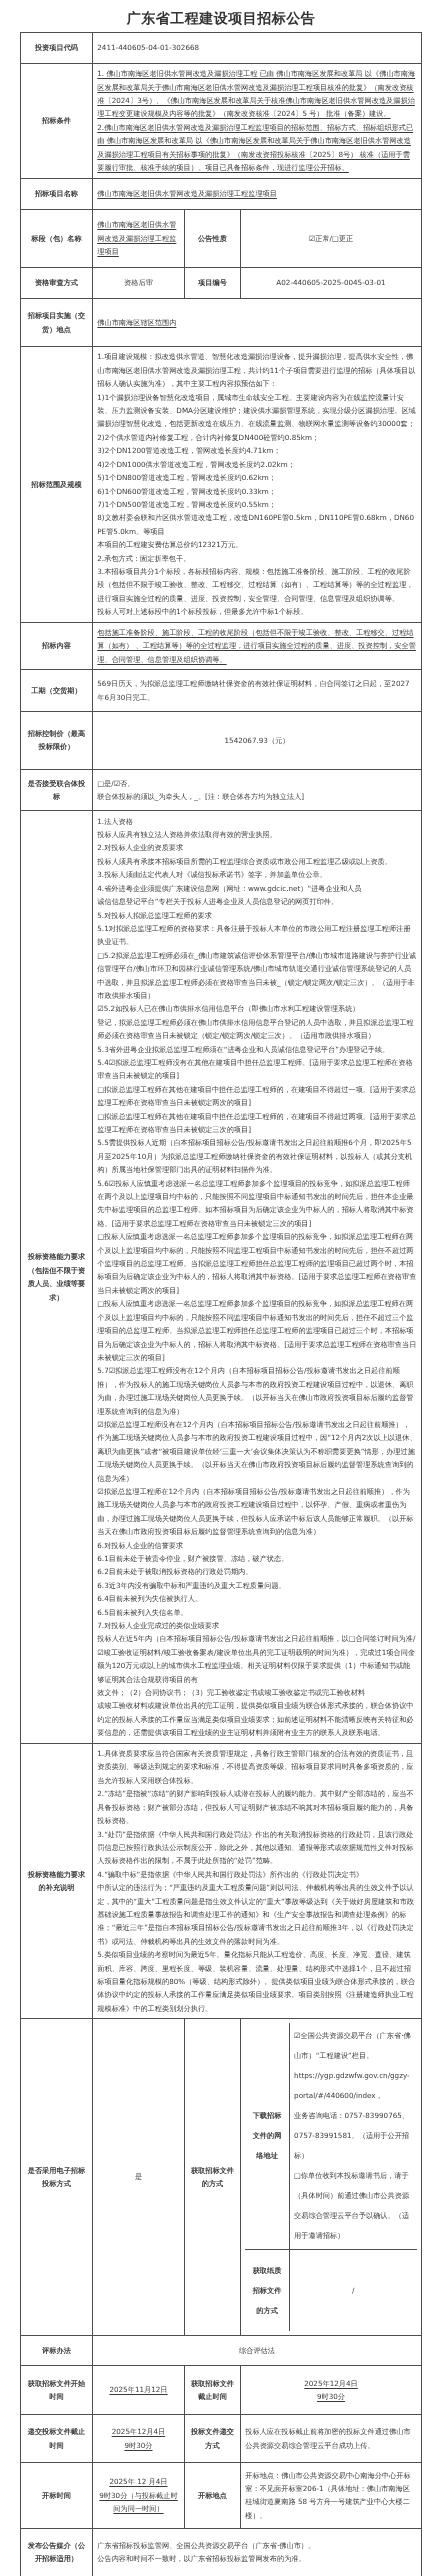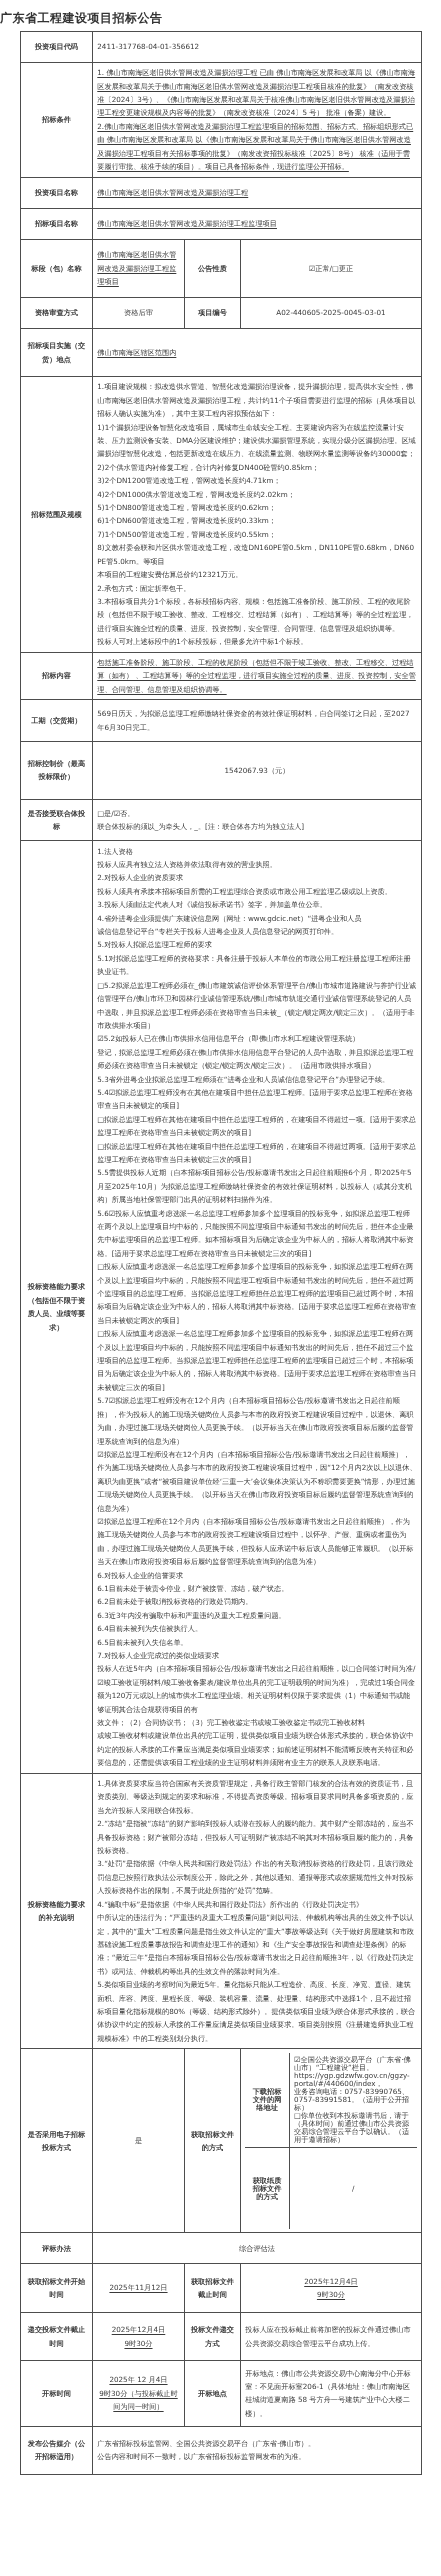--- a/index.html
+++ b/index.html
@@ -5,22 +5,22 @@
   html,body{margin:0;padding:0;background:#ffffff;}
   body{
     width:442px;
     font-family:"DejaVu Sans","Liberation Sans",sans-serif;
     color:#3f3f3f;
     -webkit-font-smoothing:none;
   }
   .page{width:442px;padding:8.6px 0 16px 0;}
   h1.doc-title{
     margin:1.1px 0 4.3px 0;
-    text-align:left;
-    font-size:12px;
+    text-align:center;
+    font-size:14px;
     font-weight:bold;
     color:#333333;
     letter-spacing:0.5px;
   }
   table.main{
     border-collapse:collapse;
     margin:0 auto;
     width:400px;
     table-layout:fixed;
   }
@@ -51,21 +51,21 @@
   .h88{height:41px;}
   .h108{height:51px;}
   .h120{height:58px;margin-left:14px;}
   
   td.nest{padding:0;}
   table.inner{border-collapse:collapse;width:100%;height:100%;table-layout:fixed;}
   table.inner td{
     border:0.5px solid #4d4d4d;
     padding:3.2px 4.3px;
     font-size:7.2px;
-    line-height:8px;
+    line-height:20px;
   }
   table.inner tr:first-child td{border-top:none;}
   table.inner tr:last-child td{border-bottom:none;}
   table.inner td:first-child{border-left:none;}
   table.inner td:last-child{border-right:none;}
 </style>
 </head>
 <body>
 
 <div class="page">
@@ -75,33 +75,29 @@
     <colgroup>
         <col style="width:72px">
         <col style="width:92px">
         <col style="width:56px">
         <col style="width:181px">
       </colgroup>
 
     <tbody>
         <tr>
       <td class="lbl h56">投资项目代码</td>
-      <td class="val l" colspan="3">2411-317768-04-01-356612</td>
+      <td class="val l" colspan="3">2411-440605-04-01-302668</td>
     </tr>
 
     <tr>
       <td class="lbl">招标条件</td>
       <td class="val l top pre u" colspan="3">1. 佛山市南海区老旧供水管网改造及漏损治理工程 已由 佛山市南海区发展和改革局 以《佛山市南海区发展和改革局关于佛山市南海区老旧供水管网改造及漏损治理工程项目核准的批复》（南发改资核准〔2024〕3号）、《佛山市南海区发展和改革局关于核准佛山市南海区老旧供水管网改造及漏损治理工程变更建设规模及内容等的批复》（南发改资核准〔2024〕5 号） 批准（备案）建设。
 2.佛山市南海区老旧供水管网改造及漏损治理工程监理项目的招标范围、招标方式、招标组织形式已由 佛山市南海区发展和改革局 以《佛山市南海区发展和改革局关于佛山市南海区老旧供水管网改造及漏损治理工程项目有关招标事项的批复》（南发改资招投标核准〔2025〕8号） 核准（适用于需要履行审批、核准手续的项目）。项目已具备招标条件，现进行监理公开招标。</td>
     </tr>
 
-    <tr>
-      <td class="lbl h56">投资项目名称</td>
-      <td class="val l u" colspan="3">佛山市南海区老旧供水管网改造及漏损治理工程</td>
-    </tr>
 
     <tr>
       <td class="lbl h56">招标项目名称</td>
       <td class="val l u" colspan="3">佛山市南海区老旧供水管网改造及漏损治理工程监理项目</td>
     </tr>
 
     <tr>
       <td class="lbl h108">标段（包）名称</td>
       <td class="val l u">佛山市南海区老旧供水管网改造及漏损治理工程监理项目</td>
       <td class="lbl">公告性质</td>

